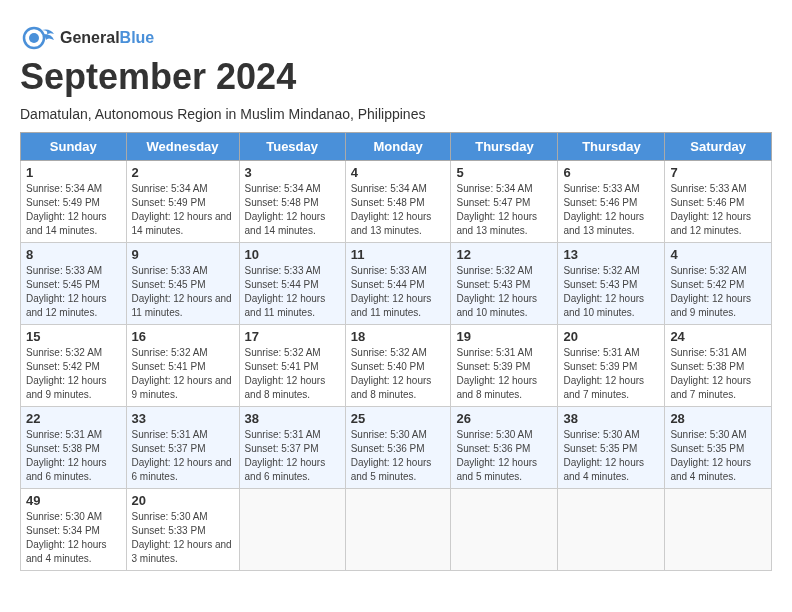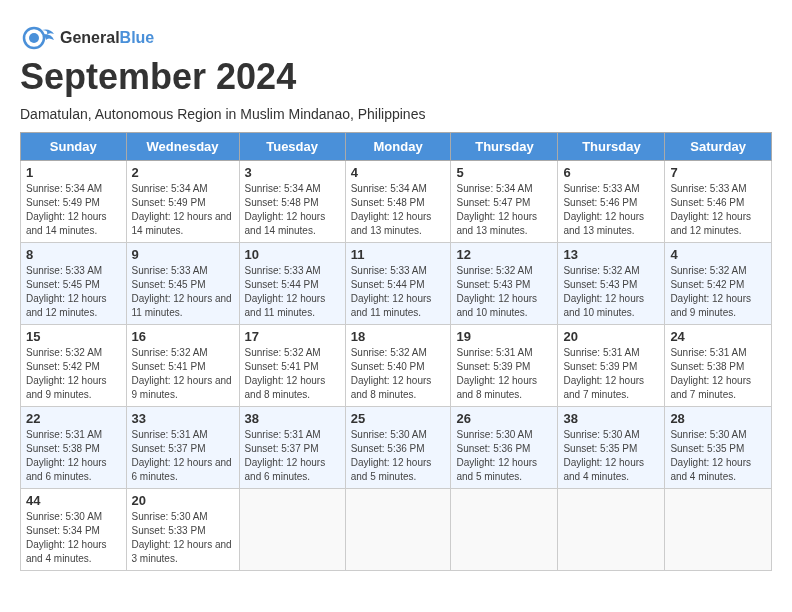--- a/index.html
+++ b/index.html
@@ -334,21 +334,21 @@
         <span class="day-num">28</span>
         <div class="day-info">
           Sunrise: 5:30 AM<br>
           Sunset: 5:35 PM<br>
           Daylight: 12 hours and 4 minutes.
         </div>
       </td>
       </tr>
       <tr>
         <td>
-        <span class="day-num">44</span>
+        <span class="day-num">49</span>
         <div class="day-info">
           Sunrise: 5:30 AM<br>
           Sunset: 5:34 PM<br>
           Daylight: 12 hours and 4 minutes.
         </div>
       </td>
         <td>
         <span class="day-num">20</span>
         <div class="day-info">
           Sunrise: 5:30 AM<br>

